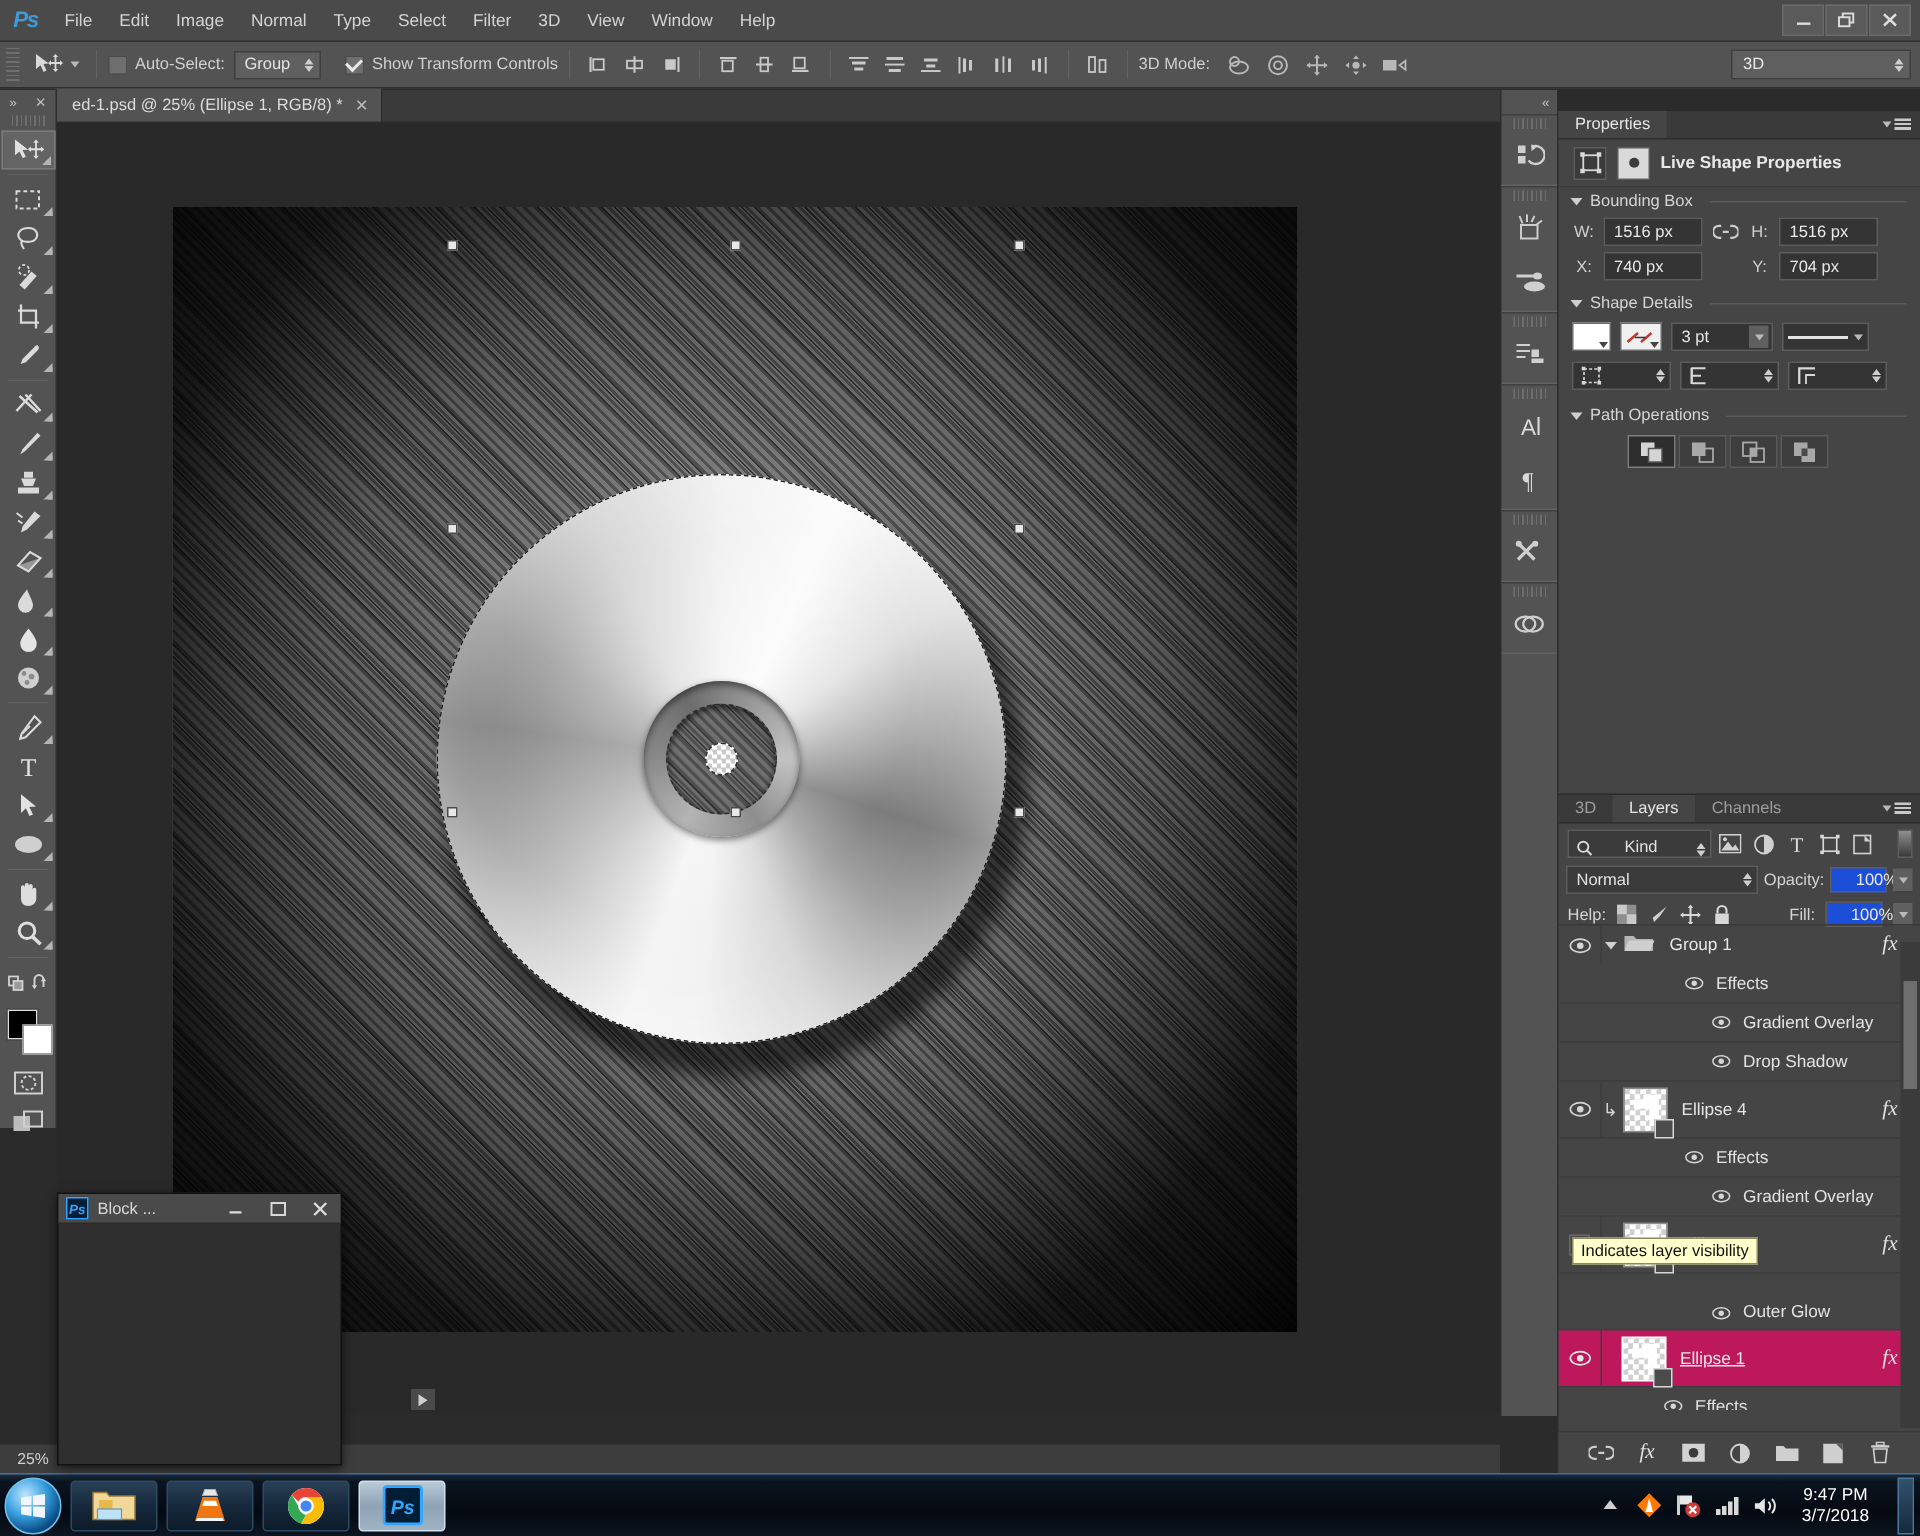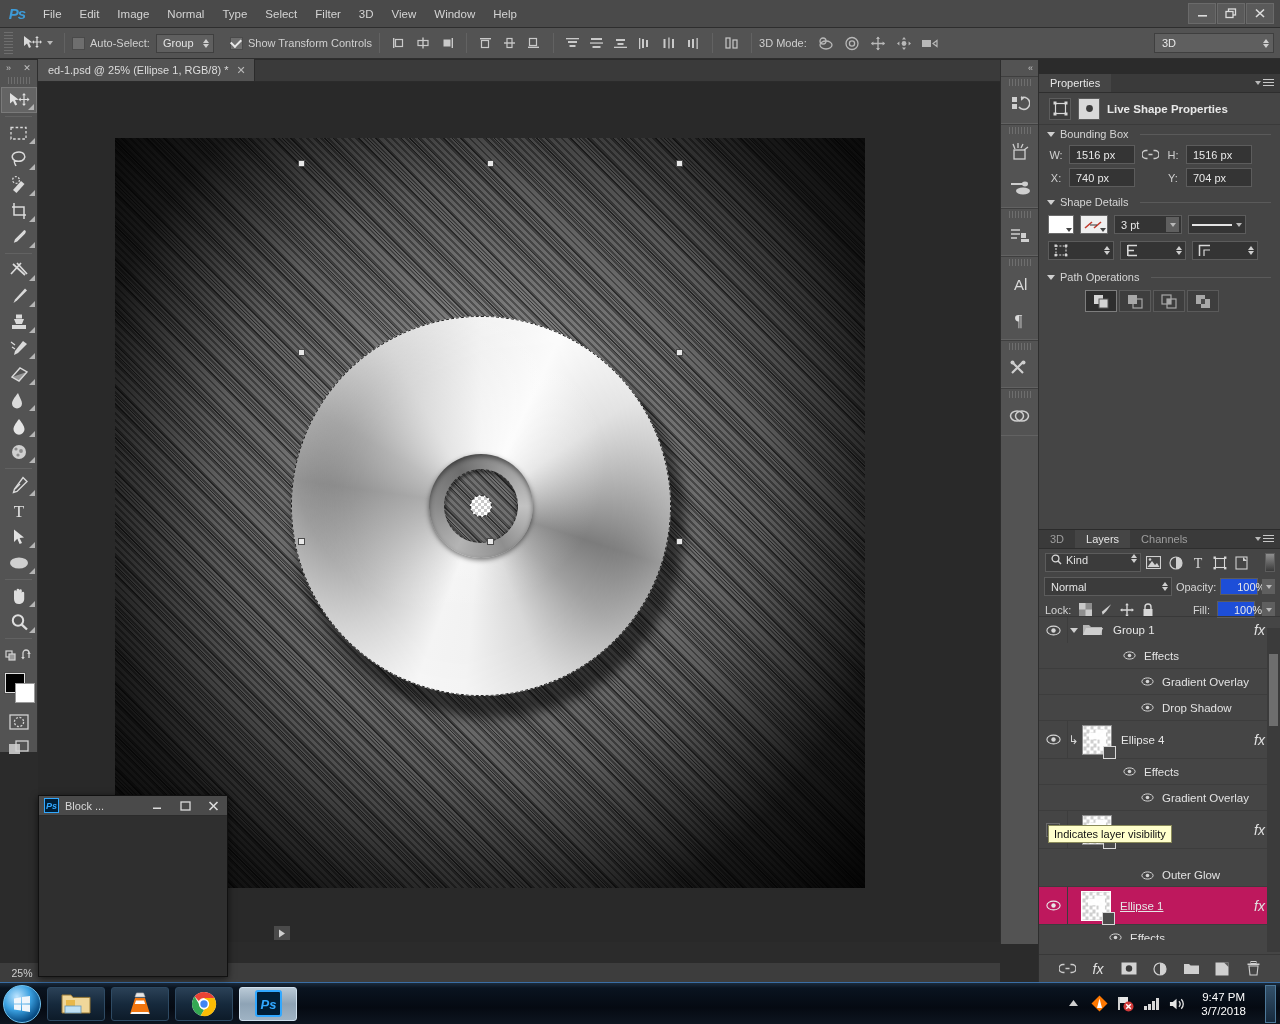--- a/index.html
+++ b/index.html
@@ -290,21 +290,21 @@
   .po-btn.sel { background:#2e2e2e; border-color:#7d7d7d; }
 
   
   .layers {
     position:absolute; left:1038px; top:530px; width:242px; height:452px;
     background:#454545; border-left:1px solid #2e2e2e;
   }
   .filter-row { display:flex; align-items:center; gap:3px; padding:4px 5px 3px 6px; }
   .kind-sel {
     background:#3b3b3b; border:1px solid #5c5c5c; height:19px; width:96px;
-    display:flex; align-items:flex-start; gap:4px; padding:0 3px 0 5px; color:#e0e0e0; font-size:11px;
+    display:flex; align-items:flex-end; gap:21px; padding:0 3px 0 5px; color:#e0e0e0; font-size:11px;
   }
   .kind-sel .sp { margin-left:auto; }
   .filt-ico { width:19px; height:19px; display:flex; align-items:center; justify-content:center; }
   .filt-tog { width:10px; height:19px; margin-left:auto;
     background:linear-gradient(to bottom,#8f8f8f,#3a3a3a); border:1px solid #5c5c5c; }
   .blend-row { display:flex; align-items:center; gap:4px; padding:2px 5px; }
   .blend-sel {
     background:#3b3b3b; border:1px solid #5c5c5c; height:19px; width:130px;
     display:flex; align-items:center; justify-content:space-between; padding:0 3px 0 6px;
     color:#e4e4e4; font-size:11px;
@@ -343,21 +343,21 @@
     background:#ffffff; clip-path: polygon(38% 0,100% 0,100% 100%,62% 100%,62% 46%,0 46%,0 16%,38% 16%);
     opacity:.95;
   }
   .thumb .vecbadge {
     position:absolute; right:-5px; bottom:-5px; width:13px; height:13px;
     border:1px solid #d8d8d8; background:#4b4b4b;
   }
   .lname { font-size:11.5px; color:#e6e6e6; padding-left:9px; }
   .lname.link { text-decoration:underline; }
   .fx-cell { margin-left:auto; display:flex; align-items:center; gap:4px; padding-right:4px; }
-  .fx-ital { font-style:italic; font-family:Liberation Sans, sans-serif; font-size:14px; color:#e0e0e0; }
+  .fx-ital { font-style:italic; font-family:Liberation Serif, serif; font-size:14px; color:#e0e0e0; }
   .arr-up { width:0;height:0;border-left:4px solid transparent;border-right:4px solid transparent;
             border-bottom:5px solid #d0d0d0; }
   .sub {
     display:flex; align-items:center; height:26px; border-bottom:1px solid #3d3d3d;
     position:relative;
   }
   .sub .s-eye { margin-left:0; display:flex; align-items:center; justify-content:center; width:16px;}
   .sub .s-lab { font-size:11.5px; color:#e2e2e2; padding-left:7px; }
   .clip-arrow { width:13px; text-align:center; color:#d5d5d5; font-size:12px; }
   .tooltip {
@@ -1121,21 +1121,21 @@
           </span>
       </span>
       <span class="op-lab">Opacity:</span>
       <span class="op-val">100%</span>
       <span class="drop-btn">
           <span class="caret-dn"></span>
         </span>
     </div>
 
     <div class="lock-row">
-      <span class="lock-lab">Lock:</span>
+      <span class="lock-lab">Help:</span>
       <span class="lock-ic">
         <svg width="13" height="13" viewBox="0 0 13 13">
             <rect width="13" height="13" fill="#8e8e8e"></rect>
             <rect x="0" y="0" width="6.5" height="6.5" fill="#c9c9c9"></rect>
             <rect x="6.5" y="6.5" width="6.5" height="6.5" fill="#c9c9c9"></rect>
           </svg>
       </span>
       <span class="lock-ic">
         <svg width="15" height="13" viewBox="0 0 15 13">
             <path d="M13 1 L8 8 L4 12 L3 9 Z" fill="#d0d0d0"></path>

